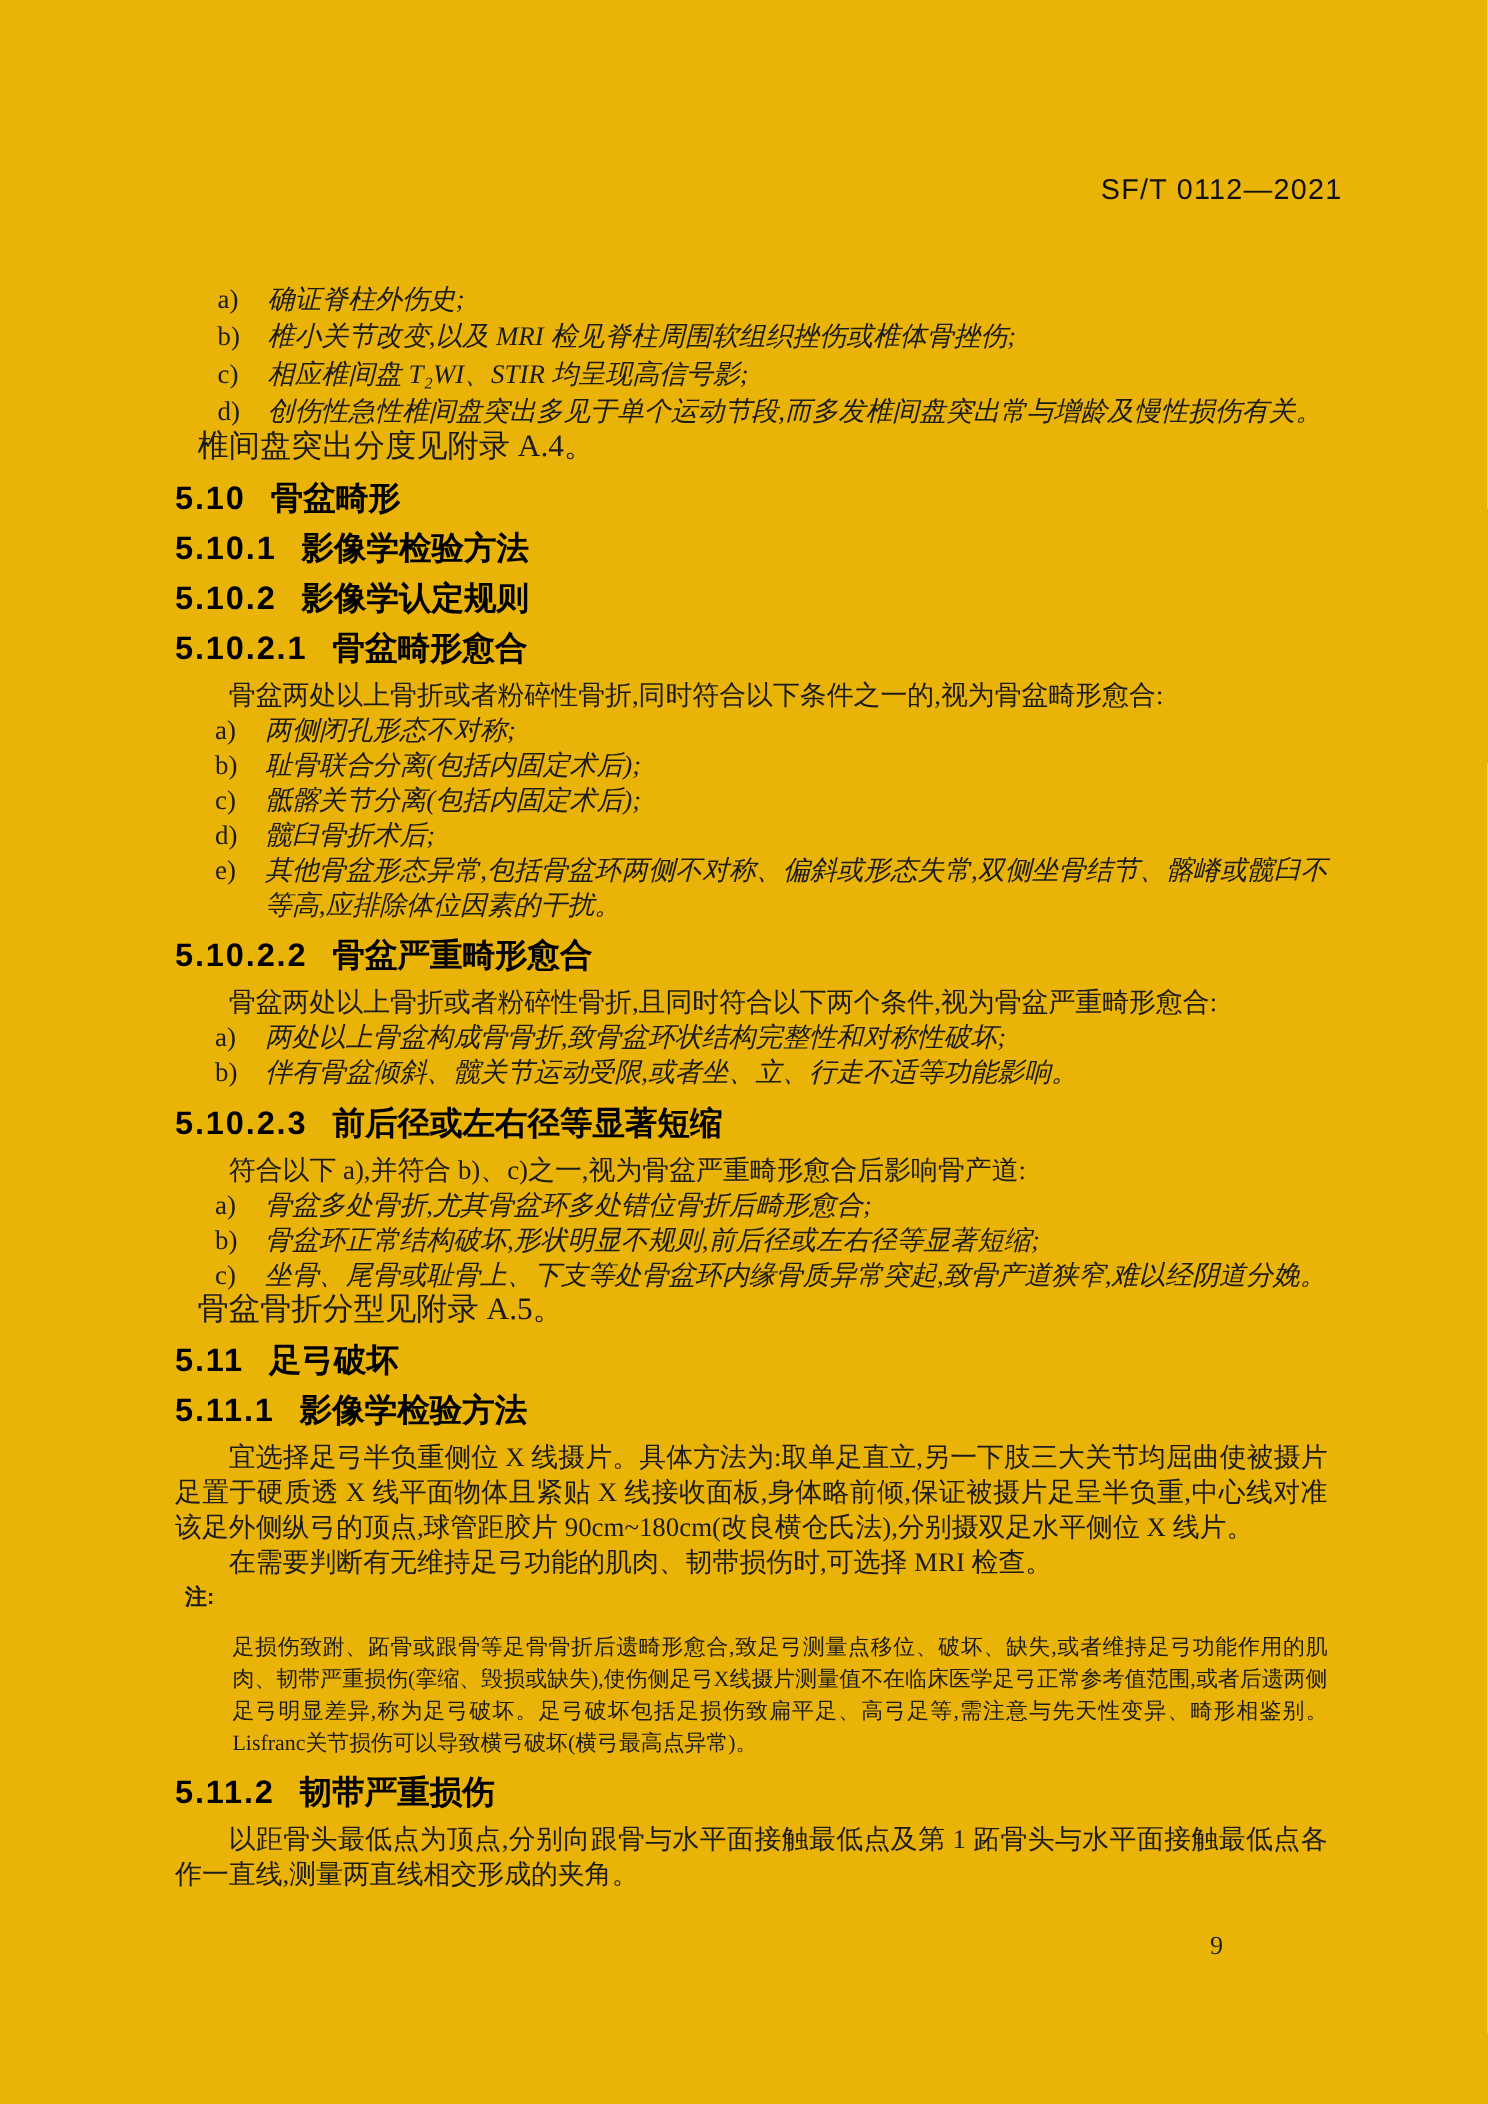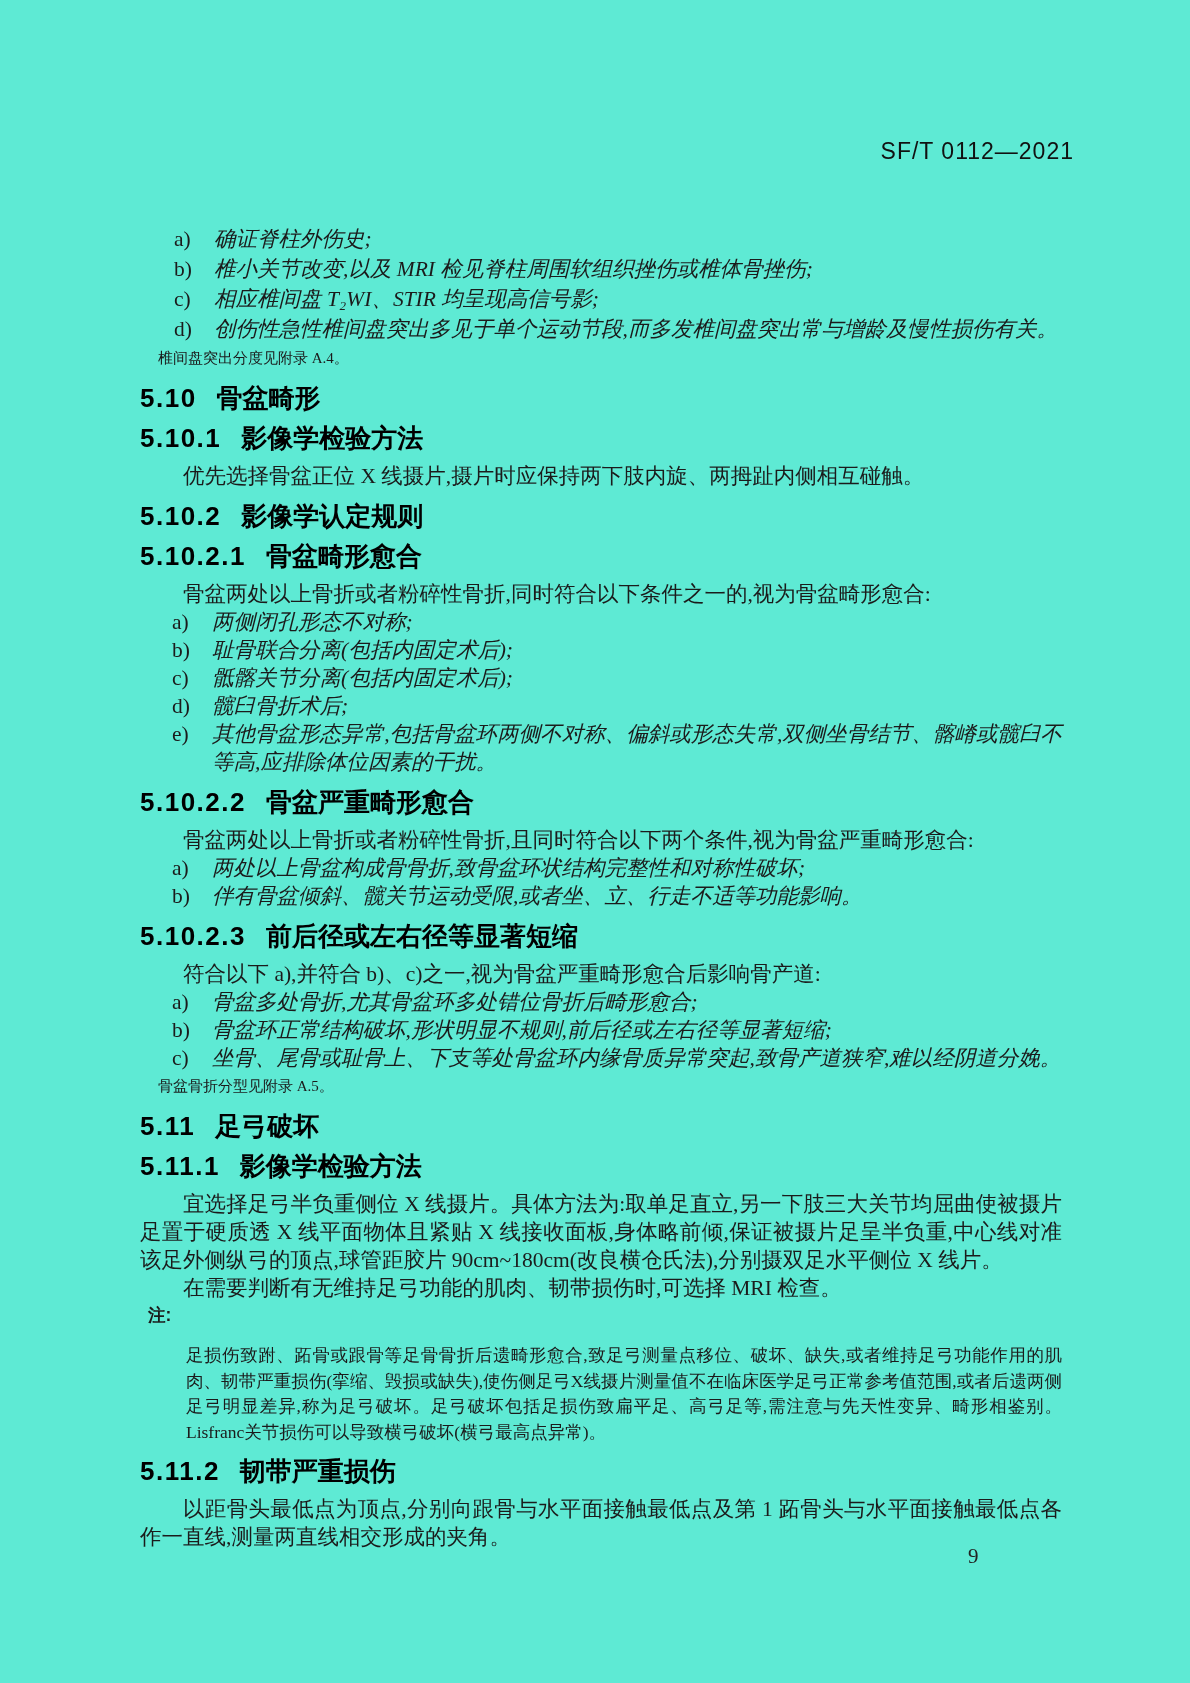--- a/index.html
+++ b/index.html
@@ -1,20 +1,20 @@
 <!DOCTYPE html>
 <html><head>
 <meta charset="utf-8">
 <style>
   html,body{margin:0;padding:0;background:#e8e8e8;}
   .page{
     position:relative;
     width:1190px;height:1683px;
     margin:0 auto;
-    background:#5eead4;
+    background:#eab308;
     color:#1b1b1b;
     font-family:"Liberation Serif","DejaVu Serif",serif;
     overflow:hidden;
     box-sizing:border-box;
   }
   .doc-header{
     position:absolute;
     top:138px;right:116px;
     font-family:"Liberation Sans","DejaVu Sans",sans-serif;
     font-size:23px;
@@ -44,21 +44,21 @@
     line-height:28px;
     margin:10px 0 0 0;
     text-indent:43px;
   }
   .body-p.tight{margin-top:0;}
   
   .hang-list{margin:0;font-size:21.5px;line-height:28px;}
   .hang-list .li{display:flex;}
   .hang-list .li-label{flex:0 0 40px;padding-left:32px;}
   .hang-list .li-text{flex:1 1 auto;text-align:justify;font-style:italic;}
-  .tail-line{padding-left:18px;font-size:15px;line-height:28px;}
+  .tail-line{padding-left:18px;font-size:25px;line-height:28px;}
   
   .intro-list{line-height:30px;margin:14px 0 10px 0;}
   .intro-list .li-label{flex:0 0 40px;padding-left:34px;}
   
   .note{
     display:flex;
     font-size:17.5px;
     line-height:25.5px;
     margin:1px 0 0 0;
     padding-left:8px;
@@ -105,21 +105,20 @@
       <div class="tail-line">椎间盘突出分度见附录 A.4。</div>
     </div>
 
     <div class="sec-h">
       <span class="h-num">5.10</span><span class="h-title">骨盆畸形</span>
     </div>
 
     <div class="sec-h">
       <span class="h-num">5.10.1</span><span class="h-title">影像学检验方法</span>
     </div>
-    <p class="body-p">优先选择骨盆正位 X 线摄片,摄片时应保持两下肢内旋、两拇趾内侧相互碰触。</p>
 
     <div class="sec-h">
       <span class="h-num">5.10.2</span><span class="h-title">影像学认定规则</span>
     </div>
 
     <div class="sec-h">
       <span class="h-num">5.10.2.1</span><span class="h-title">骨盆畸形愈合</span>
     </div>
     <p class="body-p">骨盆两处以上骨折或者粉碎性骨折,同时符合以下条件之一的,视为骨盆畸形愈合:</p>
     <div class="hang-list">

